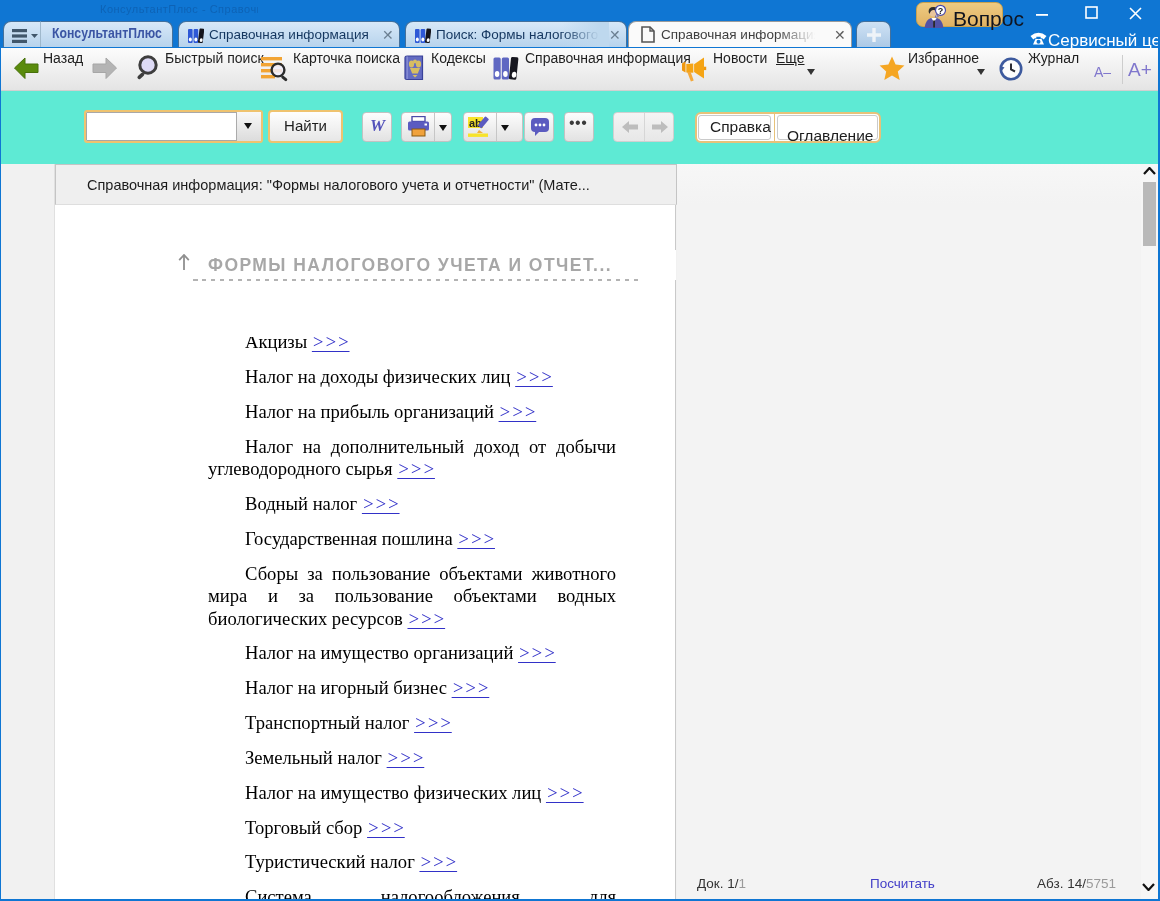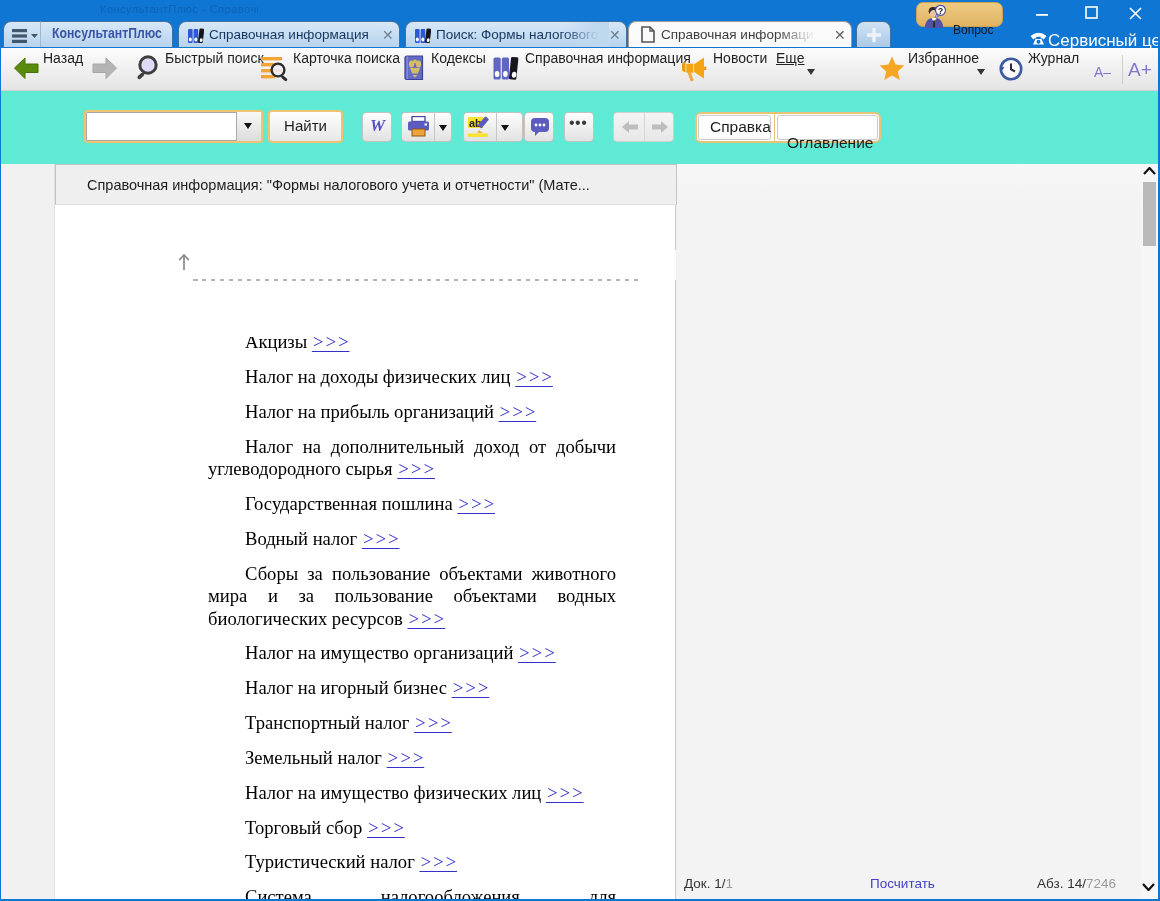--- a/index.html
+++ b/index.html
@@ -128,21 +128,21 @@
     <svg width="32" height="24" style="position:absolute; left:6px; top:1px;" viewBox="0 0 32 24">
       <circle cx="10.5" cy="8.2" r="4.4" fill="#e9c49c"></circle>
       <path d="M5.6 8 Q5.4 3 10.5 3 Q15.2 3 15.4 7.2 L15.4 9 Q13.5 5.8 10.5 6 Q7.6 6.2 6.6 10 Z" fill="#2e2e2e"></path>
       <path d="M1.5 24 Q2.5 15.5 8 14 L14 14 Q19.5 15.5 20.5 24 Z" fill="#5252a6"></path>
       <path d="M8.3 14 L11 18 L13.7 14 Z" fill="#fff"></path>
       <rect x="10.2" y="16.5" width="1.8" height="7" fill="#2a2a2a"></rect>
       <circle cx="17.5" cy="6.3" r="5" fill="#fff" stroke="#4a4aaa" stroke-width="1.2"></circle>
       <path d="M13.5 10.5 l-1.2 2.8 l3 -0.8 z" fill="#fff" stroke="#4a4aaa" stroke-width="0.8"></path>
       <text x="17.5" y="9.6" font-size="9" font-weight="bold" fill="#222" text-anchor="middle">?</text>
     </svg>
-    <span style="position:absolute; left:36px; top:20px; font-size:12px; color:#10141f;">Вопрос</span>
+    <span style="position:absolute; left:36px; top:4px; font-size:21px; color:#10141f;">Вопрос</span>
   </div>
 
   <svg width="130" height="28" style="position:absolute; left:1025px; top:0;" viewBox="0 0 130 28">
     <rect x="11" y="14" width="12" height="1.8" fill="#fff"></rect>
     <rect x="61" y="7" width="11" height="11" fill="none" stroke="#fff" stroke-width="1.6"></rect>
     <path d="M105 8 l11 11 M116 8 l-11 11" stroke="#fff" stroke-width="1.6"></path>
   </svg>
 
   <svg width="19" height="14" style="position:absolute; left:1029px; top:31px;" viewBox="0 0 19 14">
     <path d="M1.5 5 q8 -6.5 16 0 l-2.8 3.6 q-1.6 -1.8 -3 -1 l0 -1.8 l-4.4 0 l0 1.8 q-1.4 -0.8 -3 1 z" fill="#fff"></path>
@@ -280,58 +280,59 @@
     <svg width="18" height="14" style="position:absolute; left:37px; top:7px;" viewBox="0 0 18 14">
       <path d="M10 1 L17 7 L10 13 L10 9.5 L1 9.5 L1 4.5 L10 4.5 Z" fill="#bdbdbd"></path>
     </svg>
   </div>
 
   <div style="position:absolute; left:694px; top:21px; width:186px; height:31px; border:2px solid #e7c27a; border-radius:6px; background:#fff;">
     <div style="position:absolute; left:1px; top:1px; width:73px; height:25px; border:1px solid #cacaca; border-radius:3px;"></div>
     <div style="position:absolute; left:77px; top:0; width:1px; height:27px; background:#e7c27a;"></div>
     <div style="position:absolute; left:80px; top:1px; width:101px; height:25px; border:1px solid #cacaca; border-radius:3px;"></div>
     <span style="position:absolute; left:13px; top:4px; font-size:15.5px; color:#1d1d1d;">Справка</span>
-    <span style="position:absolute; left:90px; top:20px; font-size:15.5px; color:#1d1d1d;">Оглавление</span>
+    <span style="position:absolute; left:90px; top:13px; font-size:15.5px; color:#1d1d1d;">Оглавление</span>
   </div>
 </div>
 
 <div id="docpane">
   <div id="dochdr">Справочная информация: "Формы налогового учета и отчетности" (Мате...</div>
   <div id="clipwrap">
     <div id="doctext">
       <p>Акцизы <a>&gt;&gt;&gt;</a></p>
       <p>Налог на доходы физических лиц <a>&gt;&gt;&gt;</a></p>
       <p>Налог на прибыль организаций <a>&gt;&gt;&gt;</a></p>
       <p>Налог на дополнительный доход от добычи углеводородного сырья <a>&gt;&gt;&gt;</a></p>
+      <p>Водный налог <a>&gt;&gt;&gt;</a></p>
       <p>Государственная пошлина <a>&gt;&gt;&gt;</a></p>
-      <p>Водный налог <a>&gt;&gt;&gt;</a></p>
       <p>Сборы за пользование объектами животного мира и за пользование объектами водных биологических ресурсов <a>&gt;&gt;&gt;</a></p>
       <p>Налог на имущество организаций <a>&gt;&gt;&gt;</a></p>
       <p>Налог на игорный бизнес <a>&gt;&gt;&gt;</a></p>
       <p>Транспортный налог <a>&gt;&gt;&gt;</a></p>
       <p>Земельный налог <a>&gt;&gt;&gt;</a></p>
       <p>Налог на имущество физических лиц <a>&gt;&gt;&gt;</a></p>
       <p>Торговый сбор <a>&gt;&gt;&gt;</a></p>
       <p>Туристический налог <a>&gt;&gt;&gt;</a></p>
       <p>Система налогообложения для сельскохозяйственных товаропроизводителей (единый сельскохозяйственный налог) </p>
     </div>
   </div>
   <div id="dochead">
     <svg width="12" height="17" style="position:absolute; left:123px; top:4px;" viewBox="0 0 12 17">
         <path d="M6 1 L6 16" stroke="#8f8f8f" stroke-width="1.8"></path>
         <path d="M1.2 6.2 L6 1 L10.8 6.2" stroke="#8f8f8f" stroke-width="1.8" fill="none"></path>
       </svg>
+    <span class="ht">ФОРМЫ НАЛОГОВОГО УЧЕТА И ОТЧЕТ...</span>
   </div>
   <div id="dashline"></div>
 </div>
 
 <div id="rightpane">
-  <span class="status" style="left:7px;text-align:right;">Док. 1/<span class="grey">1</span></span>
+  <span class="status" style="left:20px;text-align:right;">Док. 1/<span class="grey">1</span></span>
   <span class="status" style="left:193px; color:#4440c8;">Посчитать</span>
-  <span class="status" style="left:360px;">Абз. 14/<span class="grey">7246</span></span>
+  <span class="status" style="left:360px;">Абз. 14/<span class="grey">5751</span></span>
 </div>
 
 <div id="scroll">
   <svg width="13" height="8" style="position:absolute; left:2px; top:3px;" viewBox="0 0 13 8">
       <path d="M1 7 L6.5 1 L12 7" stroke="#111" stroke-width="2.2" fill="none"></path>
     </svg>
   <svg width="13" height="8" style="position:absolute; left:1px; top:719px;" viewBox="0 0 13 8">
       <path d="M1 1 L6.5 7 L12 1" stroke="#111" stroke-width="2.2" fill="none"></path>
     </svg>
 </div>

